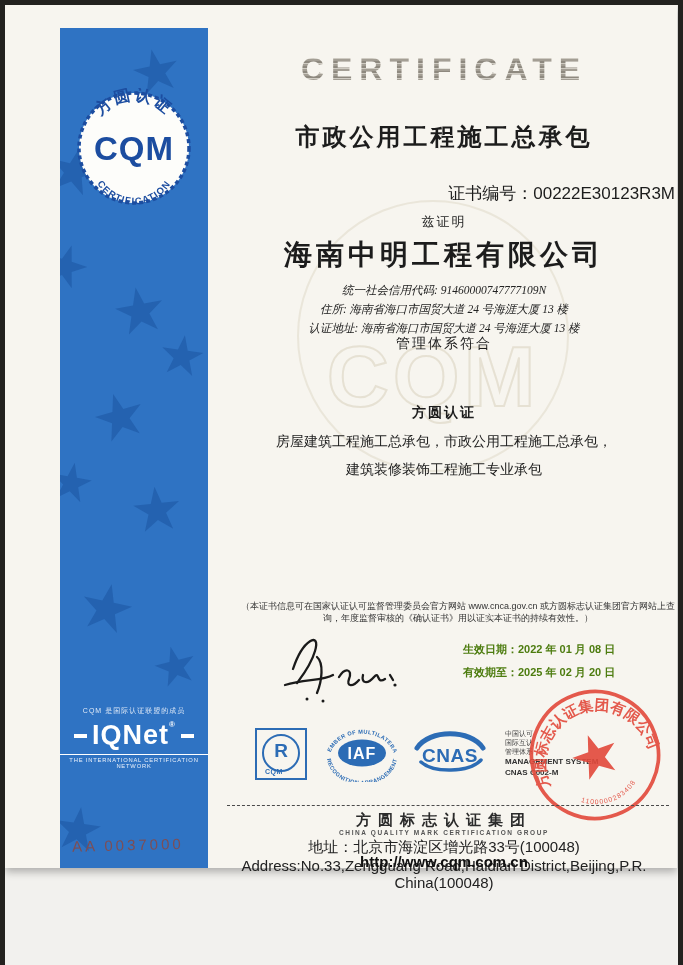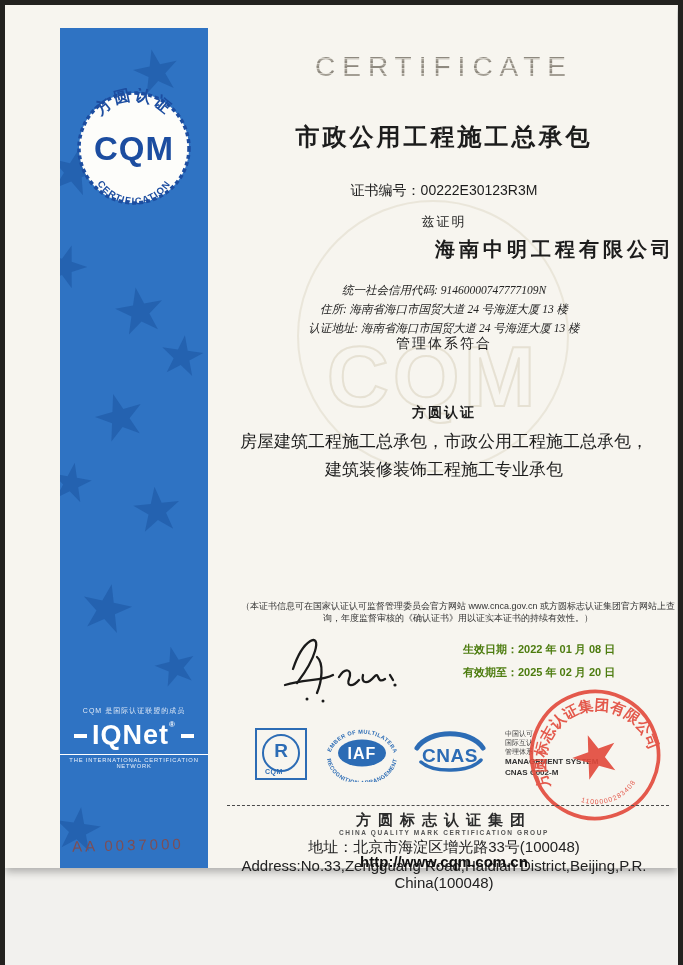--- a/index.html
+++ b/index.html
@@ -26,34 +26,34 @@
   #serial-number{position:absolute;left:12px;top:808px;width:136px;color:#7d4e55;
                  font-size:15px;letter-spacing:3px;transform:rotate(-1.5deg);font-weight:500;}
   
   #wm-circle{position:absolute;left:292px;top:195px;width:268px;height:268px;border-radius:50%;
              border:2px solid rgba(206,196,168,.30);}
   #wm-text{position:absolute;left:288px;top:322px;width:280px;text-align:center;
            font-size:86px;font-weight:bold;letter-spacing:4px;color:transparent;
            -webkit-text-stroke:2px rgba(206,196,170,.40);}
   
   .ctr{position:absolute;left:208px;width:462px;text-align:center;color:#1c1c1c;}
-  #heading-en{top:46px;font-size:28px;font-weight:normal;letter-spacing:7px;
+  #heading-en{top:46px;font-size:32px;font-weight:bold;letter-spacing:7px;
       background:repeating-linear-gradient(180deg,#8e897f 0 2px,#cfcbc2 2px 3px,#a39e94 3px 5px);
       -webkit-background-clip:text;background-clip:text;color:transparent;}
   #cert-title{top:116px;font-size:24px;font-weight:bold;letter-spacing:3px;}
-  #cert-no-line{top:177px;font-size:14px;}
+  #cert-no-line{top:177px;font-size:17px;text-align:right;}
   #declare{top:208px;font-size:13px;letter-spacing:2px;}
-  #company-name{top:231px;font-size:20px;font-weight:bold;letter-spacing:4px;
-                font-family:"Liberation Serif",serif;text-align:right;}
+  #company-name{top:231px;font-size:28px;font-weight:bold;letter-spacing:4px;
+                font-family:"Liberation Serif",serif;}
   #company-info{top:276px;font-size:11.5px;line-height:19px;font-style:italic;
                 font-family:"Liberation Serif",serif;color:#222;}
   #system-label{top:330px;font-size:14px;font-weight:normal;letter-spacing:2px;}
   #standard{top:348px;font-size:19px;font-weight:bold;font-family:"Liberation Serif",serif;}
   #scope-label{top:399px;font-size:14px;font-weight:bold;letter-spacing:2px;}
-  #scope-lines{top:423px;font-size:17px;line-height:28px;font-family:Liberation Serif, serif;}
+  #scope-lines{top:423px;font-size:14px;line-height:28px;font-family:Liberation Serif, serif;}
   #fine-print{top:595px;font-size:9px;line-height:12px;color:#333;padding:0 14px;}
   #dates{position:absolute;left:458px;top:633px;font-size:11px;font-weight:bold;
          line-height:23px;color:#4d7c0f;text-align:center;}
   #signature{position:absolute;left:272px;top:620px;}
   
   #logo-row{position:absolute;left:250px;top:715px;display:flex;align-items:center;}
   #cqm-r-mark{width:48px;height:48px;border:2.5px solid #2c6cb5;position:relative;margin-right:14px;margin-top:6px;}
   #cqm-r-circle{position:absolute;left:5px;top:4px;width:34px;height:34px;border:2.5px solid #2c6cb5;
                 border-radius:50%;text-align:center;font-size:19px;font-weight:bold;color:#2c6cb5;line-height:30px;}
   #cqm-r-text{position:absolute;left:8px;bottom:3px;font-size:7px;font-weight:bold;color:#2c6cb5;letter-spacing:.5px;}

